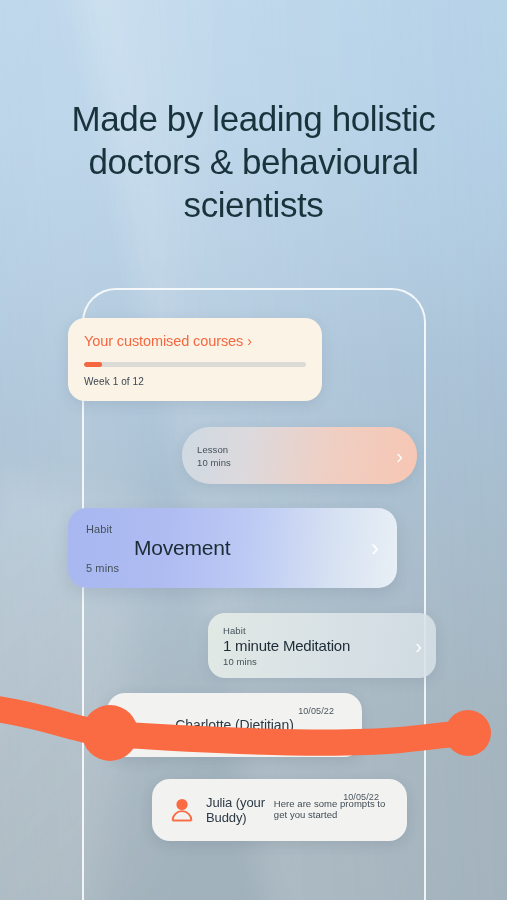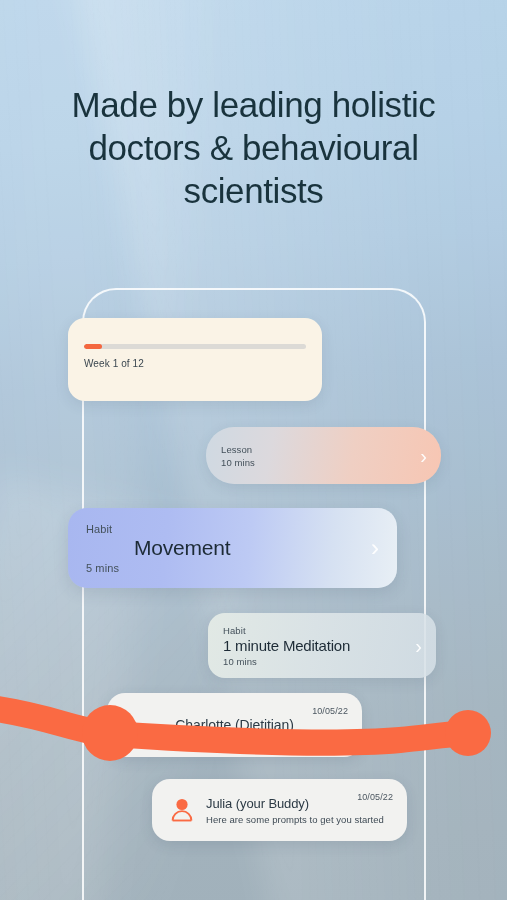--- a/index.html
+++ b/index.html
@@ -56,21 +56,21 @@
     height: 460px;
     background: linear-gradient(120deg, rgba(255,255,255,0.16), rgba(255,255,255,0));
     transform: rotate(14deg);
     filter: blur(16px);
     pointer-events: none;
   }
 
   
   .headline {
     position: absolute;
-    top: 60px;
+    top: 74px;
     left: 0;
     width: 507px;
     text-align: center;
     color: #19333d;
     font-size: 35px;
     line-height: 43px;
     font-weight: 400;
     letter-spacing: -0.4px;
     padding: 0 22px;
     box-sizing: border-box;
@@ -174,21 +174,20 @@
 
   .lesson-card {
     left: 182px;
     top: 427px;
     width: 235px;
     height: 57px;
     border-radius: 28px;
     background: linear-gradient(100deg, #cfd9e2 0%, #dcd9dd 28%, #efcfc3 62%, #f7c6b3 100%);
     box-shadow: 0 4px 14px rgba(40,60,80,0.10);
     padding: 0 14px 0 15px;
-    margin-left: 24px;
   }
   .lesson-card .title { font-size: 15px; }
 
   .movement-card {
     left: 68px;
     top: 508px;
     width: 329px;
     height: 80px;
     border-radius: 19px;
     background: linear-gradient(95deg, #a8b7f0 0%, #aebcf2 30%, #bdcaf4 55%, #d6e1f2 80%, #e8eff5 100%);
@@ -230,39 +229,39 @@
     height: 64px;
     justify-content: center;
   }
   .charlotte-name {
     font-size: 14px;
     color: #2c3a45;
     letter-spacing: -0.1px;
   }
   .msg-date {
     position: absolute;
-    right: 14px;
+    right: 28px;
     top: 13px;
     font-size: 9px;
     color: #4c5760;
     letter-spacing: 0.1px;
   }
   .julia-card {
     left: 152px;
     top: 779px;
     width: 255px;
     height: 62px;
   }
   .avatar-icon {
     width: 28px;
     height: 28px;
     margin-right: 10px;
     flex: 0 0 auto;
   }
-  .julia-text { display: flex; flex-direction: column; }
+  .julia-text { display: flex; }
   .julia-name {
     font-size: 13px;
     color: #2c3a45;
     letter-spacing: -0.1px;
   }
   .julia-sub {
     font-size: 9.5px;
     color: #3f4b55;
     margin-top: 3px;
     letter-spacing: 0.05px;
@@ -285,20 +284,23 @@
 
   <div class="bg-swath-1"></div>
   <div class="bg-swath-2"></div>
   <div class="bg-swath-3"></div>
 
   <h1 class="headline">Made by leading holistic doctors &amp; behavioural scientists</h1>
 
   <div class="phone-frame"></div>
 
   <div class="card courses-card">
+    <div class="courses-title">
+      <span>Your customised courses</span><span class="chev">›</span>
+    </div>
     <div class="progress-track">
       <div class="progress-fill" id="progress-fill" style="width: 8%;"></div>
     </div>
     <div class="courses-week">Week 1 of 12</div>
   </div>
 
   <div class="card activity lesson-card">
     <div class="text-wrap">
       <div class="kicker">Lesson</div>
       <div class="dur">10 mins</div>

